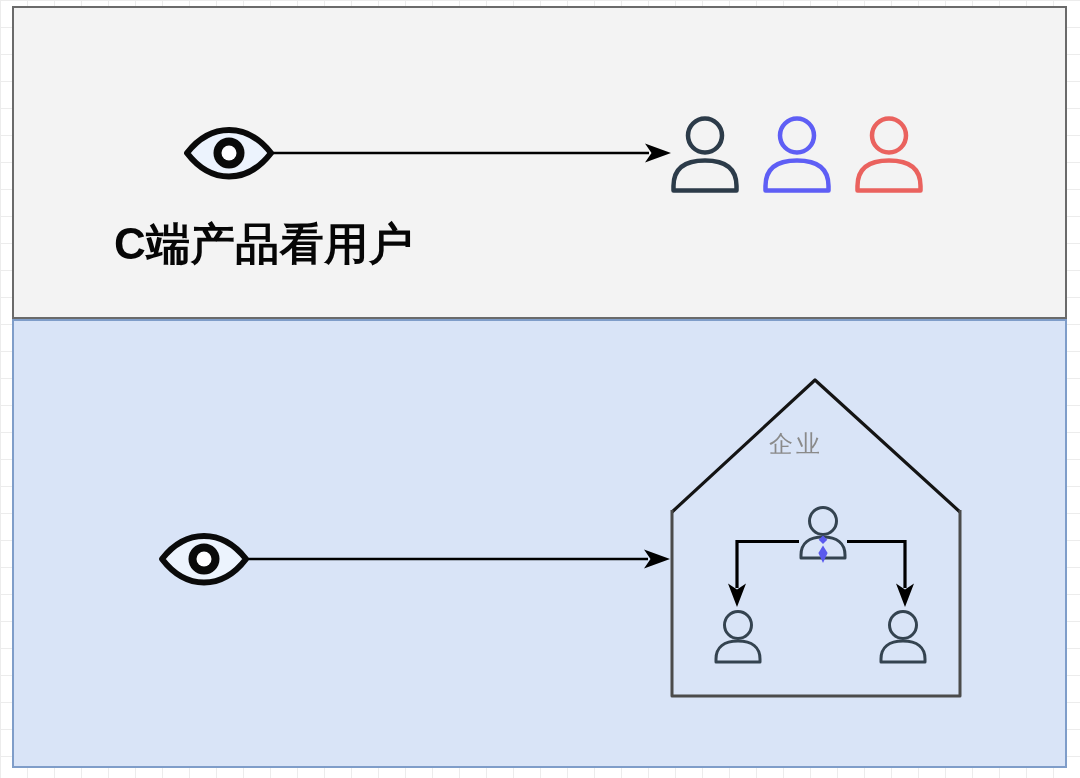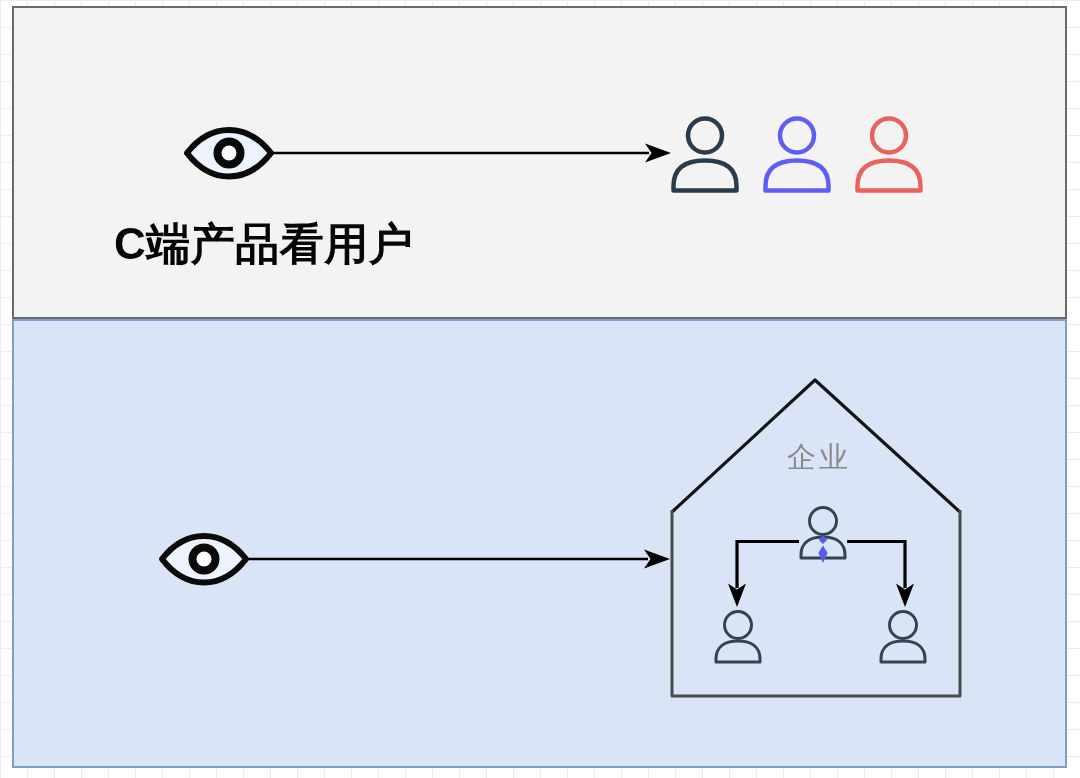--- a/index.html
+++ b/index.html
@@ -34,23 +34,22 @@
     font-weight:600;
     color:#060606;
     letter-spacing:0.5px;
     white-space:nowrap;
     line-height:1.1;
   }
   .label-c{left:114px;top:220px;}
   .label-b{left:92px;top:634px;}
   .enterprise-label{
     position:absolute;
-    left:769px;top:438px;width:100px;
-    text-align:center;
-    font-size:29px;
+    left:769px;top:428px;width:100px;
+    font-size:24px;
     font-weight:500;
     letter-spacing:3px;
     white-space:nowrap;
   }
 </style>
 </head>
 <body>
 
 <div class="stage">
 

